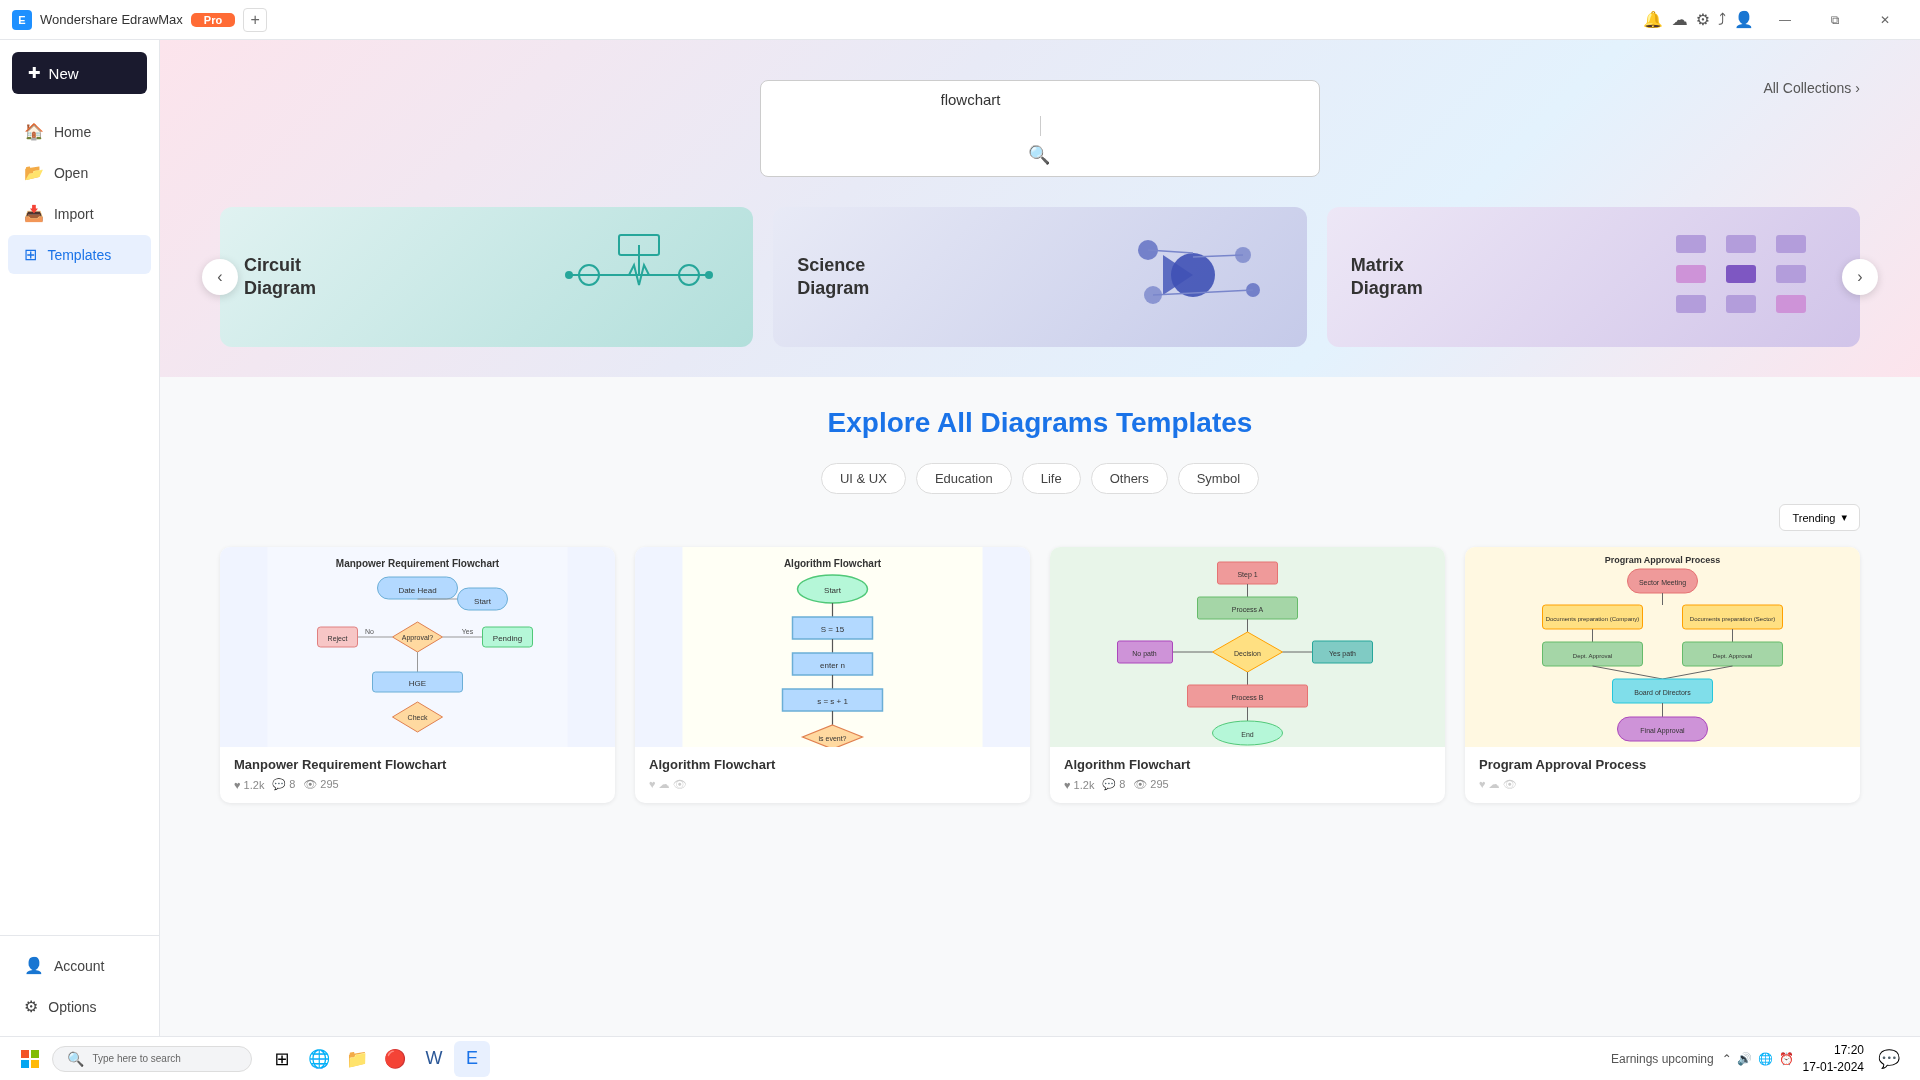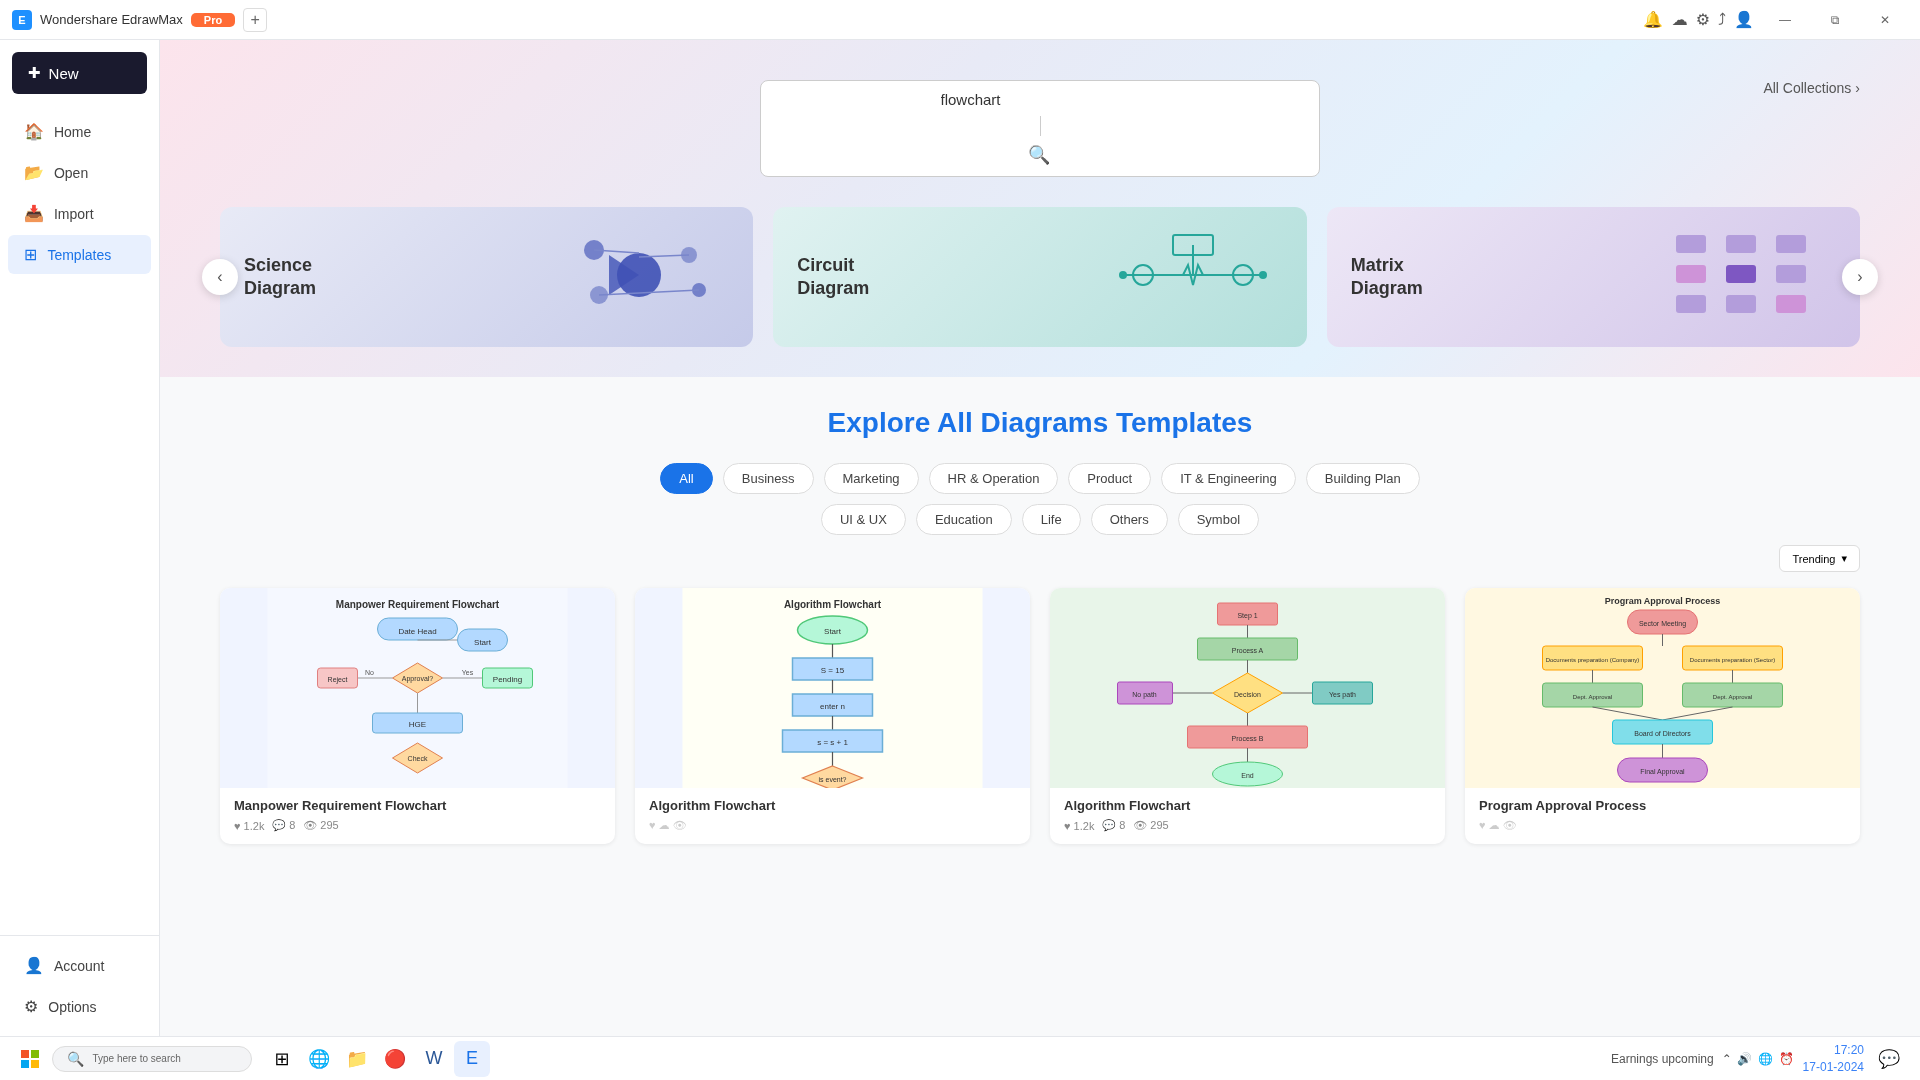--- a/index.html
+++ b/index.html
@@ -262,21 +262,21 @@
     .taskbar-items { display: flex; gap: 2px; margin-left: 8px; }
     .taskbar-icon {
       width: 36px; height: 36px;
       display: flex; align-items: center; justify-content: center;
       cursor: pointer; border-radius: 6px; font-size: 18px;
     }
     .taskbar-icon.active { background: #e8f0fe; }
     .taskbar-spacer { flex: 1; }
     .taskbar-right { display: flex; align-items: center; gap: 8px; }
     .taskbar-notifications { display: flex; align-items: center; gap: 6px; font-size: 12px; color: #555; }
-    .taskbar-time { font-size: 12px; color: #3b82f6; text-align: right; line-height: 1.4; }
+    .taskbar-time { font-size: 12px; color: #000000; text-align: right; line-height: 1.4; }
     .taskbar-earnings { font-size: 12px; color: #555; }
 
     .topbar-icons { display: flex; align-items: center; gap: 8px; margin-left: auto; }
     .topbar-icon { font-size: 16px; color: #555; cursor: pointer; }
   </style>
 </head>
 <body>
 
 <div class="title-bar">
   <div class="title-bar-app-icon">E</div>
@@ -347,55 +347,55 @@
         <input class="search-input" value="flowchart" type="text" style="">
         <div class="search-divider"></div>
         <span class="search-icon-btn">🔍</span>
       </div>
 
       <div class="carousel-container">
         <div class="carousel-arrow left">‹</div>
 
         <div class="carousel-items">
 
+
+          <div class="carousel-card card-circuit">
+            <div class="carousel-card-label">Circuit Diagram</div>
+            <div class="carousel-card-img">
+              <svg width="180" height="100" viewBox="0 0 180 100">
+                <line x1="20" y1="50" x2="160" y2="50" stroke="#26a69a" stroke-width="2"></line>
+                <line x1="90" y1="20" x2="90" y2="50" stroke="#26a69a" stroke-width="2"></line>
+                <rect x="70" y="10" width="40" height="20" fill="none" stroke="#26a69a" stroke-width="2" rx="2"></rect>
+                <circle cx="40" cy="50" r="10" fill="none" stroke="#26a69a" stroke-width="2"></circle>
+                <circle cx="140" cy="50" r="10" fill="none" stroke="#26a69a" stroke-width="2"></circle>
+                <polyline points="80,50 85,40 90,60 95,40 100,50" fill="none" stroke="#26a69a" stroke-width="2"></polyline>
+                <circle cx="20" cy="50" r="4" fill="#26a69a"></circle>
+                <circle cx="160" cy="50" r="4" fill="#26a69a"></circle>
+              </svg>
+            </div>
+          </div>
 
           <div class="carousel-card card-science">
             <div class="carousel-card-label">Science Diagram</div>
             <div class="carousel-card-img">
               <svg width="180" height="100" viewBox="0 0 180 100">
                 <polygon points="90,50 60,30 60,70" fill="#3f51b5" opacity="0.8"></polygon>
                 <circle cx="90" cy="50" r="22" fill="#3f51b5" opacity="0.9"></circle>
                 <circle cx="45" cy="25" r="10" fill="#5c6bc0" opacity="0.8"></circle>
                 <circle cx="140" cy="30" r="8" fill="#7986cb" opacity="0.8"></circle>
                 <circle cx="150" cy="65" r="7" fill="#5c6bc0" opacity="0.8"></circle>
                 <circle cx="50" cy="70" r="9" fill="#7986cb" opacity="0.8"></circle>
                 <line x1="90" y1="28" x2="45" y2="25" stroke="#7986cb" stroke-width="1.5"></line>
                 <line x1="90" y1="32" x2="140" y2="30" stroke="#7986cb" stroke-width="1.5"></line>
                 <line x1="90" y1="68" x2="150" y2="65" stroke="#7986cb" stroke-width="1.5"></line>
                 <line x1="90" y1="68" x2="50" y2="70" stroke="#7986cb" stroke-width="1.5"></line>
               </svg>
             </div>
           </div>
 
-          <div class="carousel-card card-circuit">
-            <div class="carousel-card-label">Circuit Diagram</div>
-            <div class="carousel-card-img">
-              <svg width="180" height="100" viewBox="0 0 180 100">
-                <line x1="20" y1="50" x2="160" y2="50" stroke="#26a69a" stroke-width="2"></line>
-                <line x1="90" y1="20" x2="90" y2="50" stroke="#26a69a" stroke-width="2"></line>
-                <rect x="70" y="10" width="40" height="20" fill="none" stroke="#26a69a" stroke-width="2" rx="2"></rect>
-                <circle cx="40" cy="50" r="10" fill="none" stroke="#26a69a" stroke-width="2"></circle>
-                <circle cx="140" cy="50" r="10" fill="none" stroke="#26a69a" stroke-width="2"></circle>
-                <polyline points="80,50 85,40 90,60 95,40 100,50" fill="none" stroke="#26a69a" stroke-width="2"></polyline>
-                <circle cx="20" cy="50" r="4" fill="#26a69a"></circle>
-                <circle cx="160" cy="50" r="4" fill="#26a69a"></circle>
-              </svg>
-            </div>
-          </div>
-
           <div class="carousel-card card-matrix">
             <div class="carousel-card-label">Matrix Diagram</div>
             <div class="carousel-card-img">
               <svg width="180" height="100" viewBox="0 0 180 100">
                 <rect x="20" y="10" width="30" height="18" fill="#b39ddb" rx="3"></rect>
                 <rect x="70" y="10" width="30" height="18" fill="#b39ddb" rx="3"></rect>
                 <rect x="120" y="10" width="30" height="18" fill="#b39ddb" rx="3"></rect>
                 <rect x="20" y="40" width="30" height="18" fill="#ce93d8" rx="3"></rect>
                 <rect x="70" y="40" width="30" height="18" fill="#7e57c2" rx="3"></rect>
                 <rect x="120" y="40" width="30" height="18" fill="#b39ddb" rx="3"></rect>
@@ -412,29 +412,20 @@
       </div>
     </div>
 
     <div class="explore-section">
       <div class="explore-title">
         <span>Explore</span>
         <span> </span>
         <span style="color:#1a73e8;">All Diagrams Templates</span>
       </div>
 
-      <div class="filter-row">
-        <div class="filter-tag active">All</div>
-        <div class="filter-tag">Business</div>
-        <div class="filter-tag">Marketing</div>
-        <div class="filter-tag">HR &amp; Operation</div>
-        <div class="filter-tag">Product</div>
-        <div class="filter-tag">IT &amp; Engineering</div>
-        <div class="filter-tag">Building Plan</div>
-      </div>
 
       <div class="filter-row">
         <div class="filter-tag">UI &amp; UX</div>
         <div class="filter-tag">Education</div>
         <div class="filter-tag">Life</div>
         <div class="filter-tag">Others</div>
         <div class="filter-tag">Symbol</div>
       </div>
 
       <div class="sort-row">

